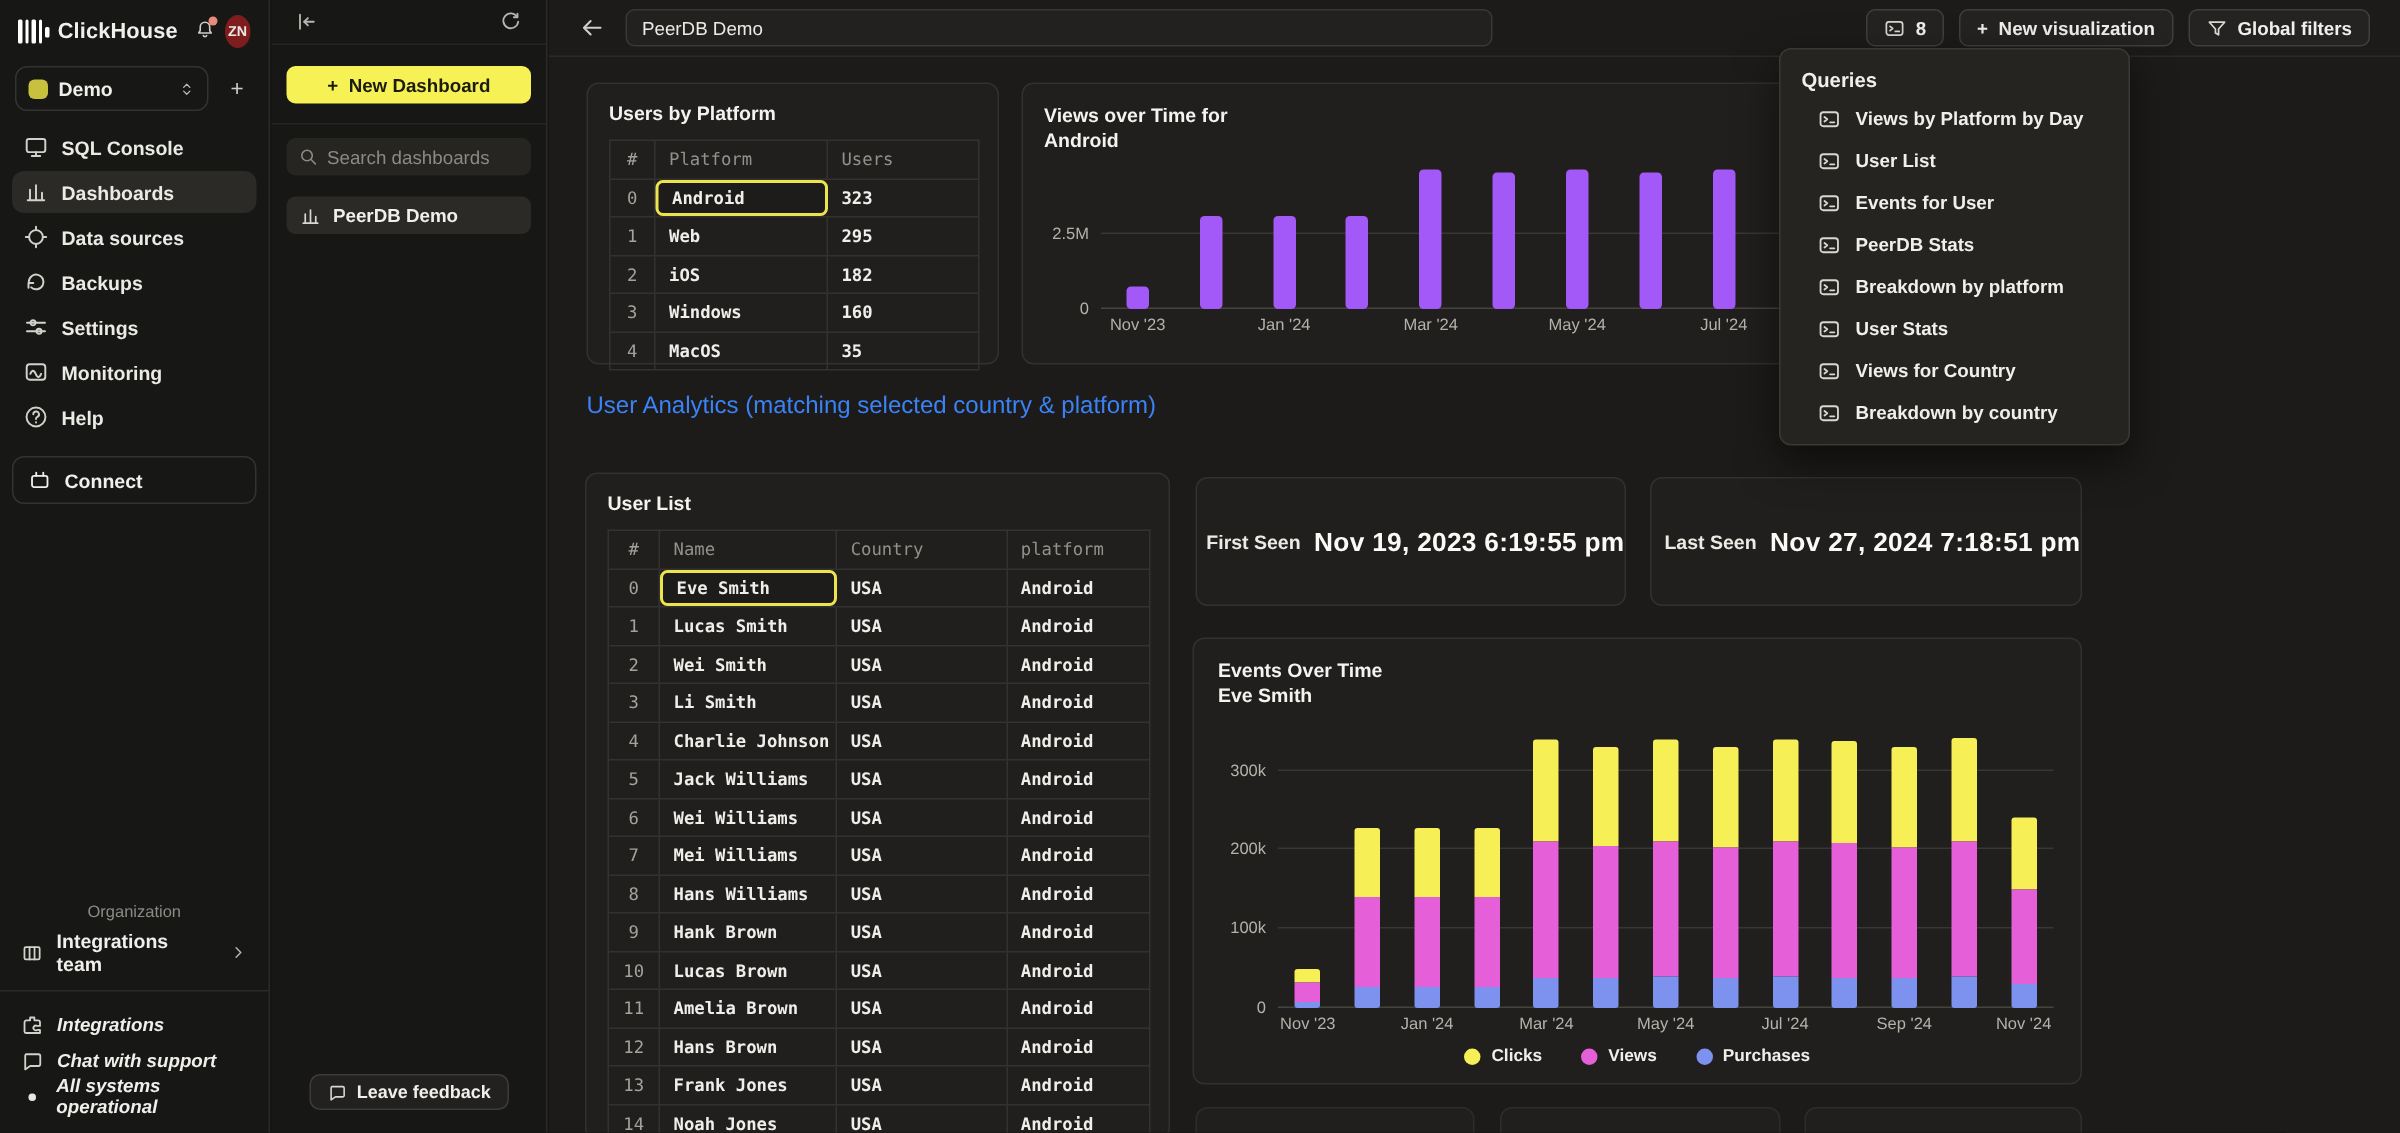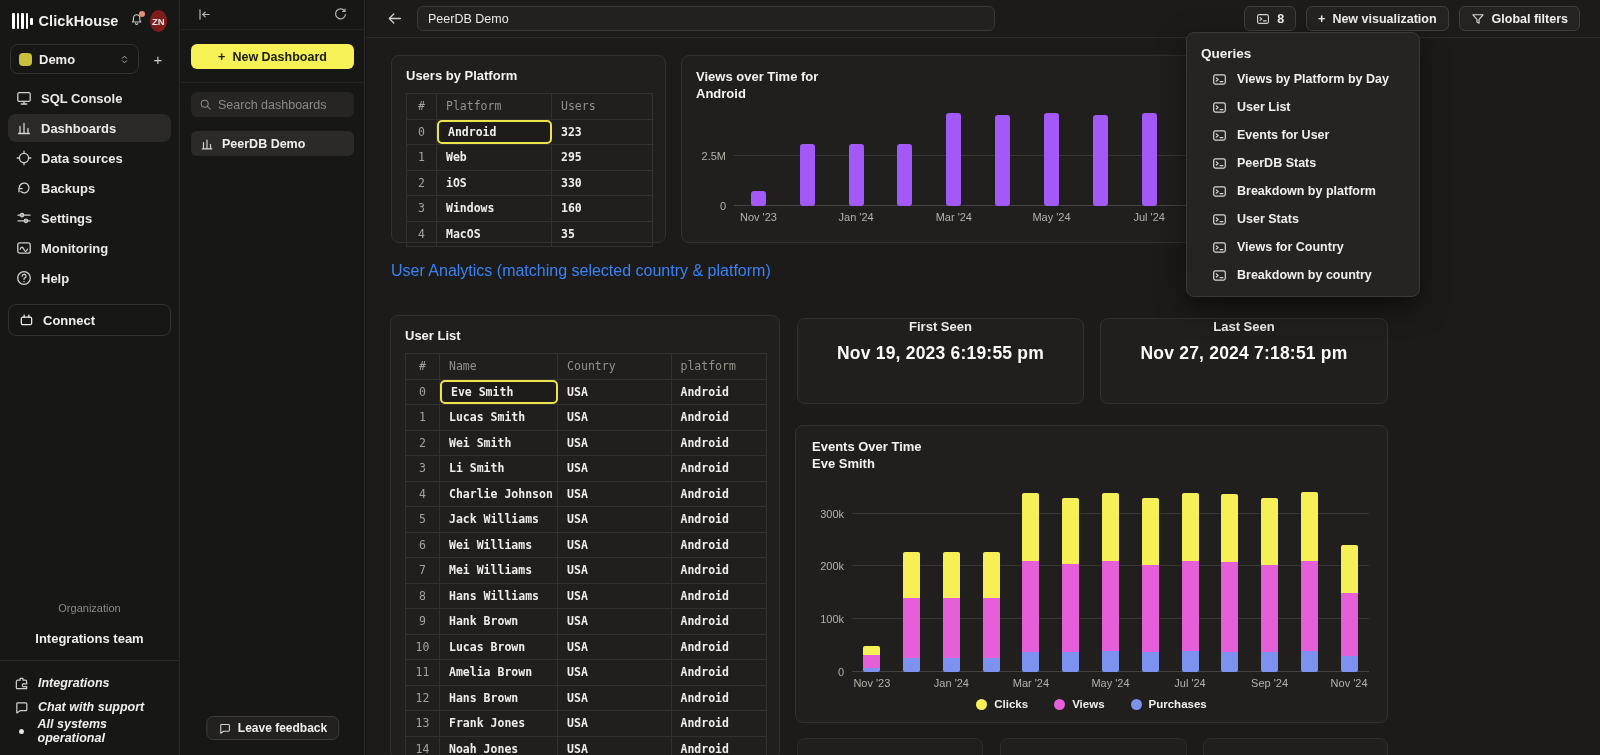--- a/index.html
+++ b/index.html
@@ -22,21 +22,21 @@
   .ws-dot { width:13px; height:13px; border-radius:4px; background:#c8c13e; }
   .ws-label { flex:1; font-size:13px; font-weight:bold; }
   .plus-btn { width:22px; color:#cfcec9; font-size:15px; text-align:center; cursor:pointer; }
   .nav { display:flex; flex-direction:column; gap:2px; }
   .nav-item { display:flex; align-items:center; gap:9px; height:28px; padding:0 8px; border-radius:8px; font-size:13px; font-weight:bold; color:#eceae5; cursor:pointer; }
   .nav-item .nico { width:16px; height:16px; color:#d2d1cb; }
   .nav-item.active { background:#2b2a27; }
   .connect-box { margin-top:12px; border:1px solid #343330; border-radius:8px; height:32px; display:flex; align-items:center; gap:9px; padding:0 10px; font-size:13px; font-weight:bold; cursor:pointer; }
   .sb-bottom { margin-top:auto; }
   .org-label { font-size:11px; color:#8b8a83; padding:0 6px 8px 6px;text-align:center; }
-  .org-item { display:flex; align-items:center; gap:9px; height:26px; padding:0 6px; font-size:13px; font-weight:bold; cursor:pointer;flex-direction:column; }
+  .org-item { display:flex; align-items:center; gap:9px; height:26px; padding:0 6px; font-size:13px; font-weight:bold; cursor:pointer; }
   .org-item .chev { margin-left:auto; width:12px; height:12px; color:#b9b8b2; }
   .sb-divider { border-top:1px solid #2a2a27; margin:12px -8px 10px -8px; }
   .foot-item { display:flex; align-items:center; gap:9px; height:24px; padding:0 6px; font-size:12.5px; font-weight:bold; cursor:pointer;font-style:italic; }
   .foot-item .nico { width:15px; height:15px; color:#d2d1cb; }
   .status-dot { width:5px; height:5px; margin:5px; border-radius:50%; background:#e8e7e2; }
 
   
   .dpanel { position:absolute; left:181px; top:0; width:184px; height:755px; background:#171716; border-right:1px solid #2a2a27; }
   .dp-top { height:30px; display:flex; align-items:center; justify-content:space-between; padding:0 16px; border-bottom:1px solid #262522; color:#b6b5af; }
   .dp-top .tico { width:15px; height:15px; cursor:pointer; }
@@ -93,21 +93,21 @@
   .gridline.zero { background:#45443f; }
   .ylab { position:absolute; right:100%; margin-right:8px; transform:translateY(50%); font-size:11px; color:#b3b2ab; white-space:nowrap; }
   .bgroup { flex:1; height:100%; display:flex; align-items:flex-end; justify-content:center; position:relative; }
   .bar { display:flex; flex-direction:column-reverse; }
   .xlab { position:absolute; top:100%; margin-top:5px; left:50%; transform:translateX(-50%); font-size:11px; color:#b3b2ab; white-space:nowrap; }
   .legend { position:absolute; left:0; right:0; bottom:12px; display:flex; justify-content:center; gap:26px; }
   .leg-item { display:flex; align-items:center; gap:7px; font-size:11.5px; font-weight:bold; color:#f0efeb; }
   .leg-dot { width:11px; height:11px; border-radius:50%; }
 
   
-  .stat-card { display:flex; flex-direction:column; align-items:center; justify-content:flex-start; gap:9px; }
+  .stat-card { display:flex; flex-direction:row; align-items:center; justify-content:flex-end; gap:9px; }
   .stat-title { font-size:13px; font-weight:bold; color:#eceae5; }
   .stat-value { font-size:17.5px; font-weight:bold; color:#fbfaf7; letter-spacing:.2px; }
 
   
   .popover { position:absolute; left:1186px; top:32px; width:234px; height:265px; background:#252420; border:1px solid #3a3935; border-radius:8px; box-shadow:0 10px 28px rgba(0,0,0,.55); z-index:50; padding:13px 14px; overflow:hidden; }
   .pop-title { font-size:13.5px; font-weight:bold; margin-bottom:4px; }
   .q-item { display:flex; align-items:center; gap:10px; height:28px; padding-left:11px; font-size:12.5px; font-weight:bold; color:#f0efeb; cursor:pointer; }
   .q-item .nico { width:15px; height:15px; color:#d8d7d2; flex:none; }
 </style>
 </head>
@@ -327,21 +327,21 @@
             <div class="tcell">323</div>
           </div>
           <div class="trow">
             <div class="tcell idx">1</div>
             <div class="tcell">Web</div>
             <div class="tcell">295</div>
           </div>
           <div class="trow">
             <div class="tcell idx">2</div>
             <div class="tcell">iOS</div>
-            <div class="tcell">330</div>
+            <div class="tcell">182</div>
           </div>
           <div class="trow">
             <div class="tcell idx">3</div>
             <div class="tcell">Windows</div>
             <div class="tcell">160</div>
           </div>
           <div class="trow">
             <div class="tcell idx">4</div>
             <div class="tcell">MacOS</div>
             <div class="tcell">35</div>

